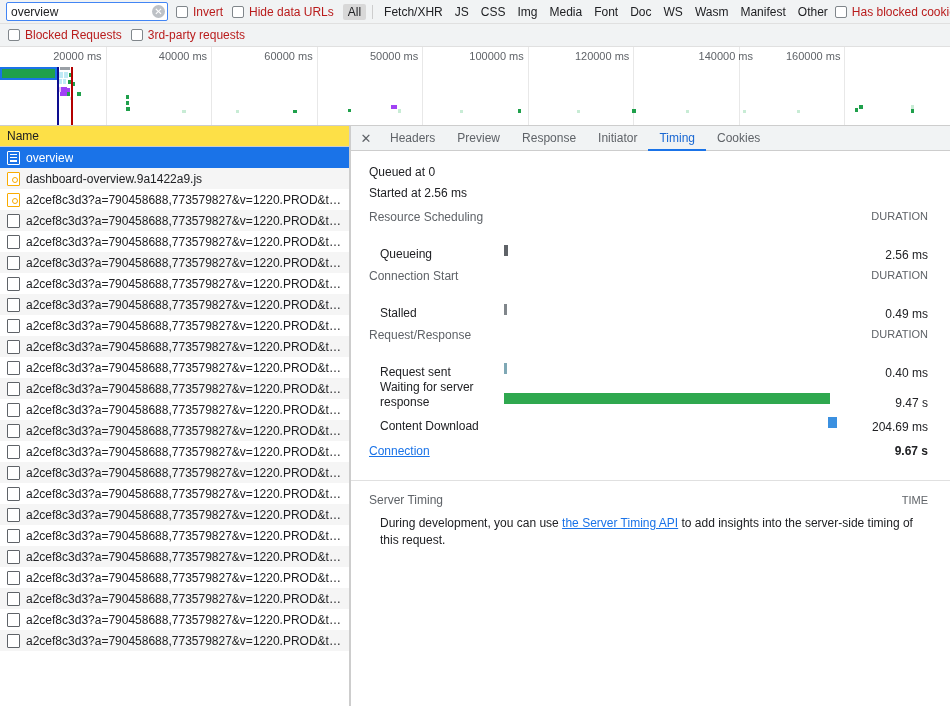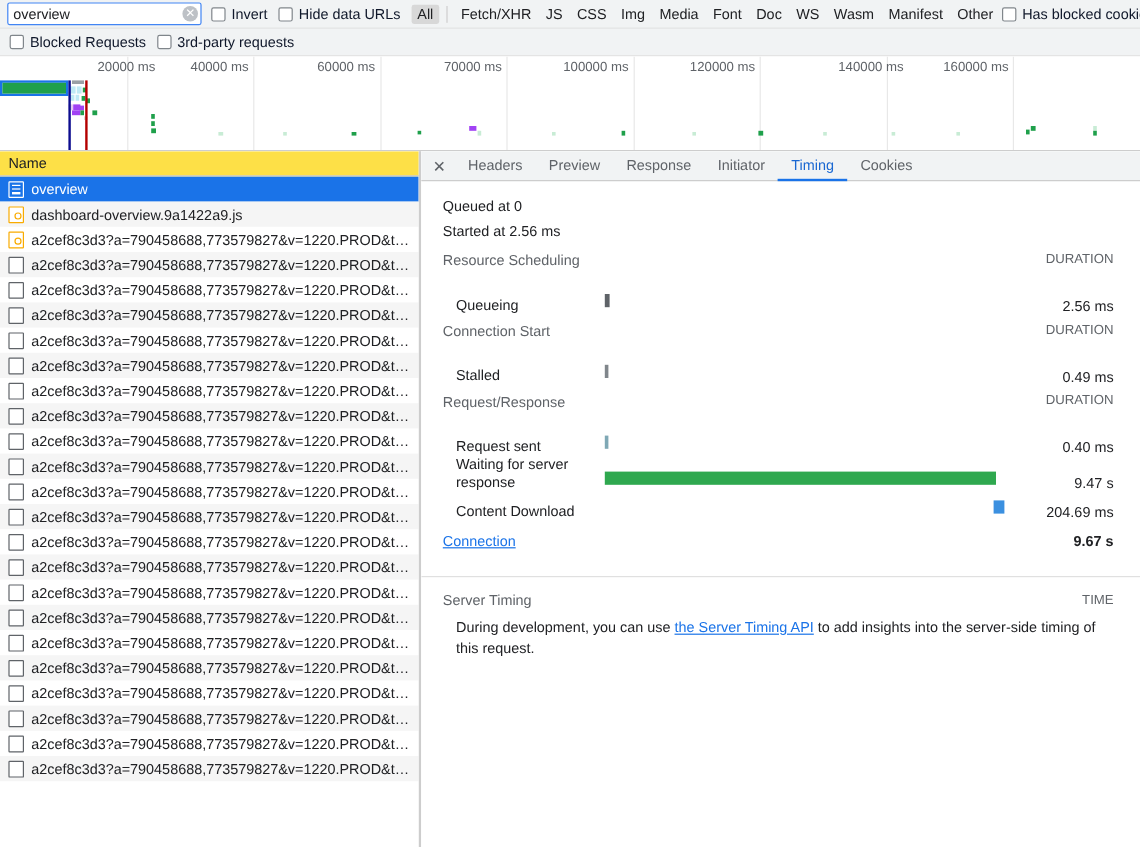--- a/index.html
+++ b/index.html
@@ -56,21 +56,21 @@
     margin-right: 9px; cursor: pointer; user-select: none;
   }
   .cb-box {
     width: 12px; height: 12px;
     border: 1px solid #80868b;
     border-radius: 2px;
     background: #fff;
     margin-right: 5px;
     flex: 0 0 auto;
   }
-  .cb-label { font-size: 12px; color: #0f172a; }
+  .cb-label { font-size: 12px; color: #b91c1c; }
 
   .type-sep {
     width: 1px; height: 14px;
     background: #cdcdcd;
     margin: 0 6px 0 4px;
   }
   .type-btn {
     font-size: 12px; color: #202124;
     padding: 1px 5px; border-radius: 2px;
     margin-right: 2px; cursor: pointer; user-select: none;
@@ -312,27 +312,27 @@
     </div>
     <div class="cb-wrap">
       <div class="cb-box"></div>
       <span class="cb-label">3rd-party requests</span>
     </div>
   </div>
 
   <div class="overview" id="overview">
     <div id="ruler">
         <div class="ruler-div" style="left: 105.556px;"></div>
-        <div class="ruler-label" style="left: 105.556px; margin-left: 28px;">20000 ms</div>
+        <div class="ruler-label" style="left: 105.556px;">20000 ms</div>
         <div class="ruler-div" style="left: 211.111px;"></div>
         <div class="ruler-label" style="left: 211.111px;">40000 ms</div>
         <div class="ruler-div" style="left: 316.667px;"></div>
         <div class="ruler-label" style="left: 316.667px;">60000 ms</div>
         <div class="ruler-div" style="left: 422.222px;"></div>
-        <div class="ruler-label" style="left: 422.222px;">70000 ms</div>
+        <div class="ruler-label" style="left: 422.222px;">50000 ms</div>
         <div class="ruler-div" style="left: 527.778px;"></div>
         <div class="ruler-label" style="left: 527.778px;">100000 ms</div>
         <div class="ruler-div" style="left: 633.333px;"></div>
         <div class="ruler-label" style="left: 633.333px;">120000 ms</div>
         <div class="ruler-div" style="left: 738.889px;"></div>
         <div class="ruler-label" style="left: 757px;">140000 ms</div>
         <div class="ruler-div" style="left: 844.444px;"></div>
         <div class="ruler-label" style="left: 844.444px;">160000 ms</div>
       </div>
     <div id="ov-markers">

